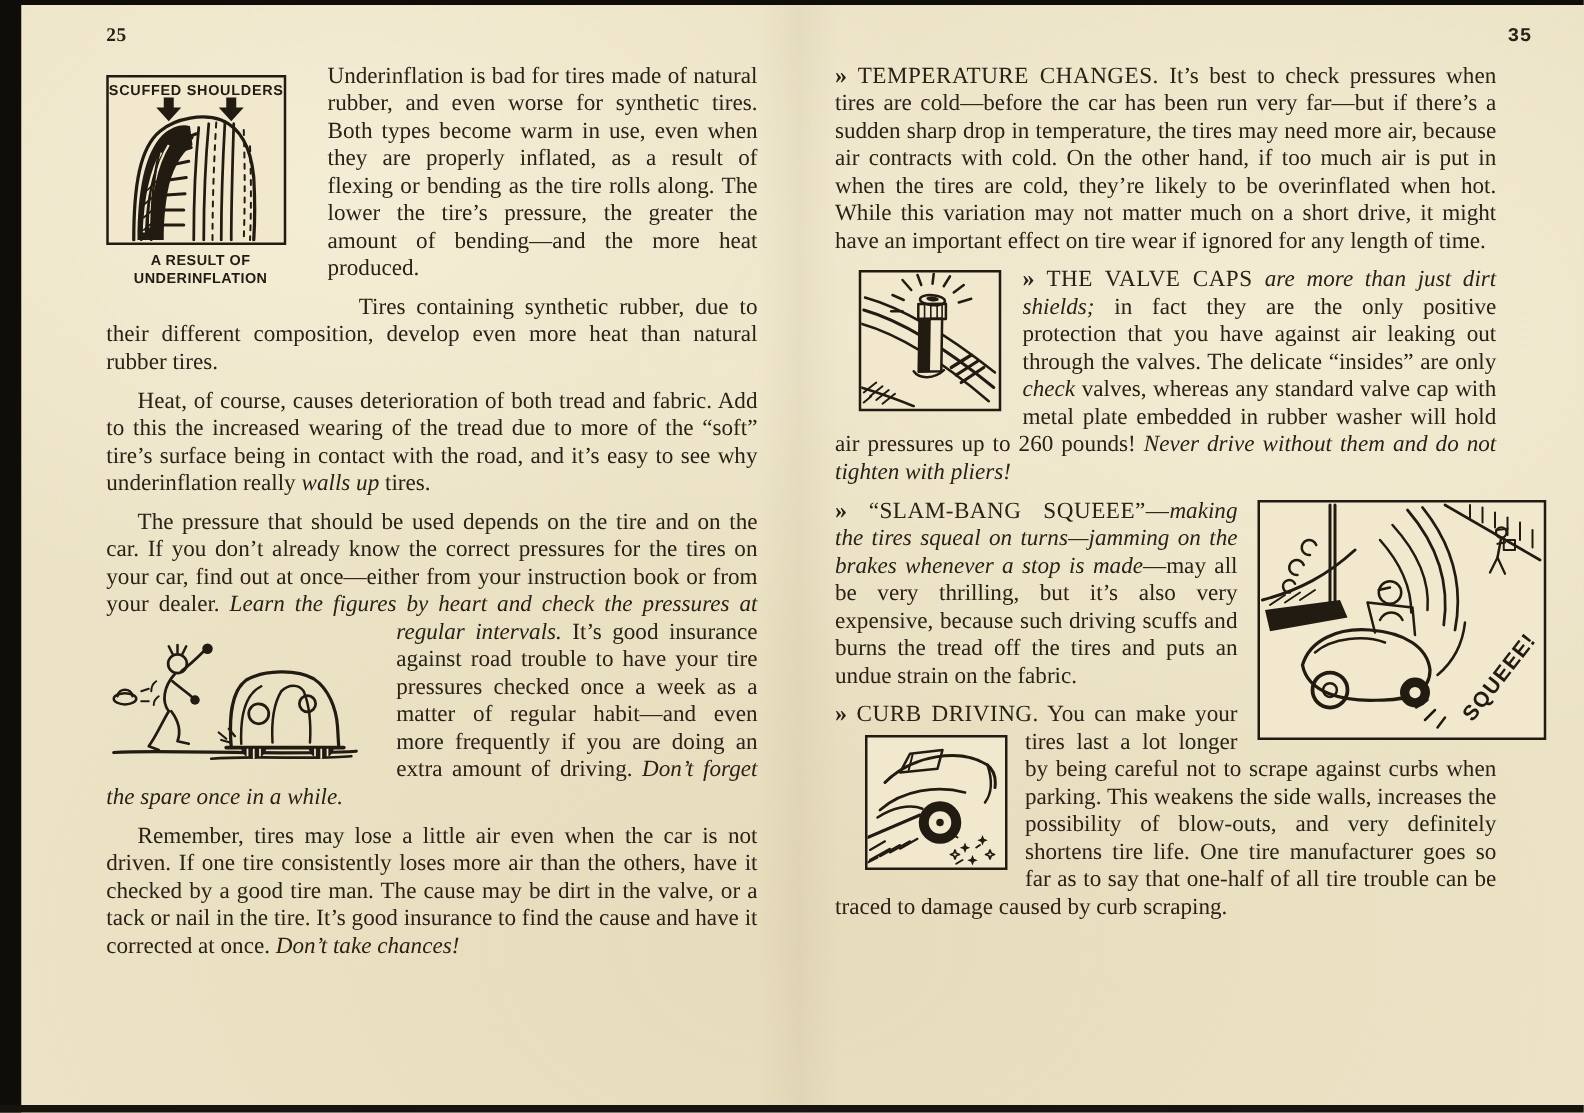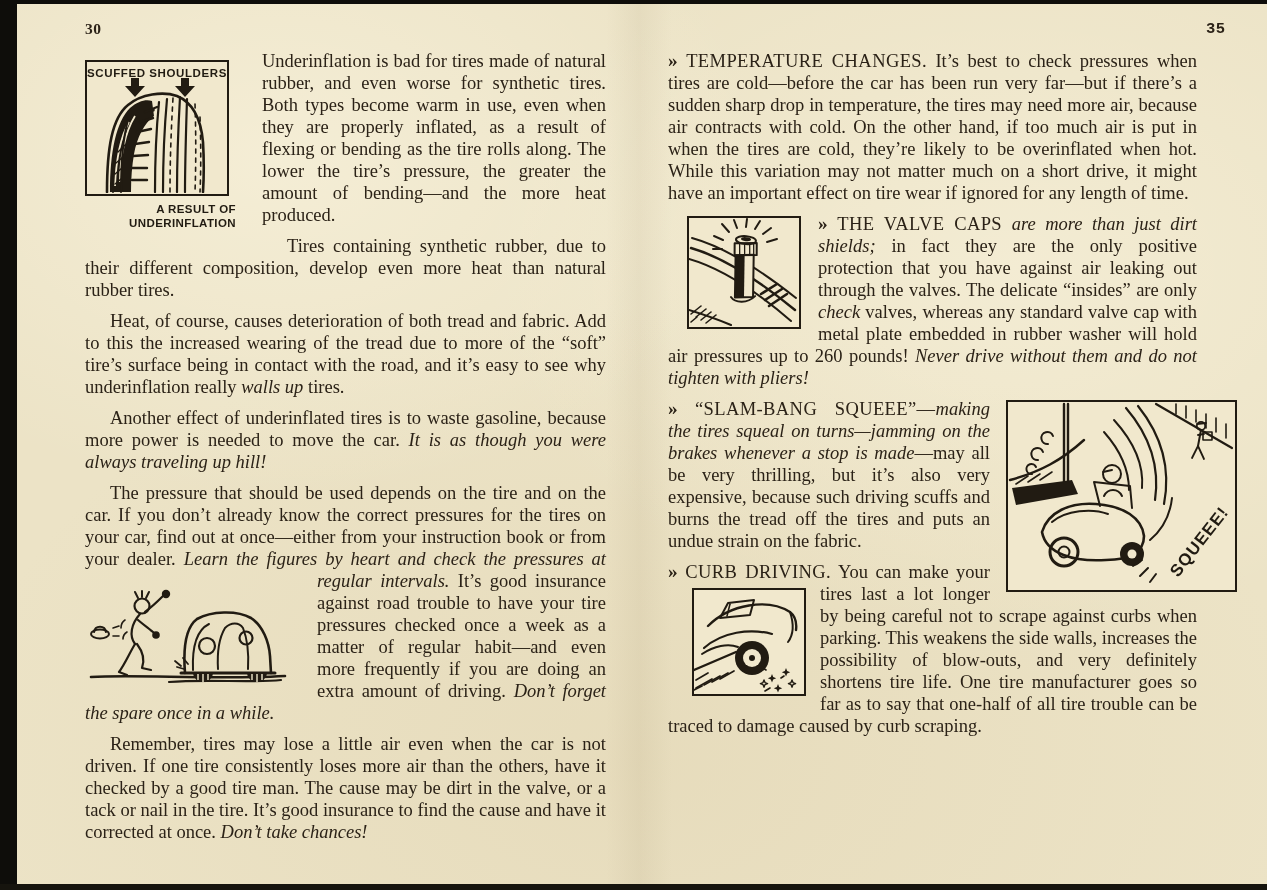--- a/index.html
+++ b/index.html
@@ -37,21 +37,21 @@
   .head{letter-spacing:.4px;}
   b{font-weight:bold;font-size:1.04em;}
   i{font-style:italic;}
 
   
   .figwrap{display:block;text-indent:0;}
   .figbox{display:block;position:relative;border:2.5px solid #211b12;background:#f1e8cd;box-sizing:border-box;}
   .figlabel{position:absolute;top:5px;left:0;right:0;text-align:center;
     font-family:"Liberation Sans",sans-serif;font-weight:bold;font-size:11.5px;
     letter-spacing:.6px;color:#211b12;line-height:13px;}
-  .figcap{display:block;text-align:right;font-family:"Liberation Sans",sans-serif;
+  .figcap{display:block;text-align:center;font-family:"Liberation Sans",sans-serif;
     font-weight:bold;font-size:11.5px;line-height:14px;letter-spacing:.4px;color:#211b12;}
   .figcap.cap1{margin-top:6px;}
   svg{display:block;}
 
   .fig-tire{float:left;width:151px;margin:10px 26px 13px 0;}
   .fig-tire .figbox{width:144px;height:136px;}
 
   .fig-cartoon{float:left;width:206px;margin:6px 26px 4px 0;}
 
   .fig-valve{float:left;width:114px;margin:3px 17px 8px 19px;}
@@ -70,21 +70,21 @@
 </head>
 <body>
 
 <div class="paper-texture"></div>
 <div class="gutter"></div>
 <div class="edge edge-left"></div>
 <div class="edge edge-top"></div>
 <div class="edge edge-bottom"></div>
 
 <div>
-  <div class="pagenum pagenum-left">30</div>
+  <div class="pagenum pagenum-left">25</div>
 
   <div class="col col-left">
 
     <p class="para noindent first">
       <span class="figwrap fig-tire">
         <span class="figbox">
           <span class="figlabel">SCUFFED SHOULDERS</span>
           <svg width="139" height="131" viewBox="0 0 139 131">
 
             <path class="inkfill" d="M44,16 h8 v8 h6 l-10,11 -10,-11 h6 z"></path>
@@ -138,23 +138,20 @@
     </p>
 
     <p class="para">
       <span><span>Tires containing synthetic rubber, due to their different composition, develop even more heat than natural rubber tires.</span></span>
     </p>
 
     <p class="para">
       <span><span>Heat, of course, causes deterioration of both tread and fabric. Add to this the increased wearing of the tread due to more of the “soft” tire’s surface being in contact with the road, and it’s easy to see why underinflation really </span><i>walls up</i><span> tires.</span></span>
     </p>
 
-    <p class="para">
-      <span><span>Another effect of underinflated tires is to waste gasoline, because more power is needed to move the car. </span><i>It is as though you were always traveling up hill!</i></span>
-    </p>
 
     <p class="para">
       <span><span>The pressure that should be used depends on the tire and on the car. If you don’t already know the correct pressures for the tires on your car, find out at once—either from your instruction book or from your dealer. </span><i>Learn the figures by heart and check the </i></span><span class="figwrap fig-cartoon">
           <svg width="206" height="112" viewBox="0 0 206 112">
 
           <path class="ink" stroke-width="2.6" d="M6,101 C50,98 130,104 200,100"></path>
           <path class="ink" stroke-width="2.2" d="M84,106 C120,103 168,107 196,104"></path>
 
           <ellipse class="ink" stroke-width="2" cx="15" cy="58" rx="9" ry="4.5"></ellipse>
           <path class="ink" stroke-width="2" d="M9,56 C10,49 20,49 21,56"></path>

